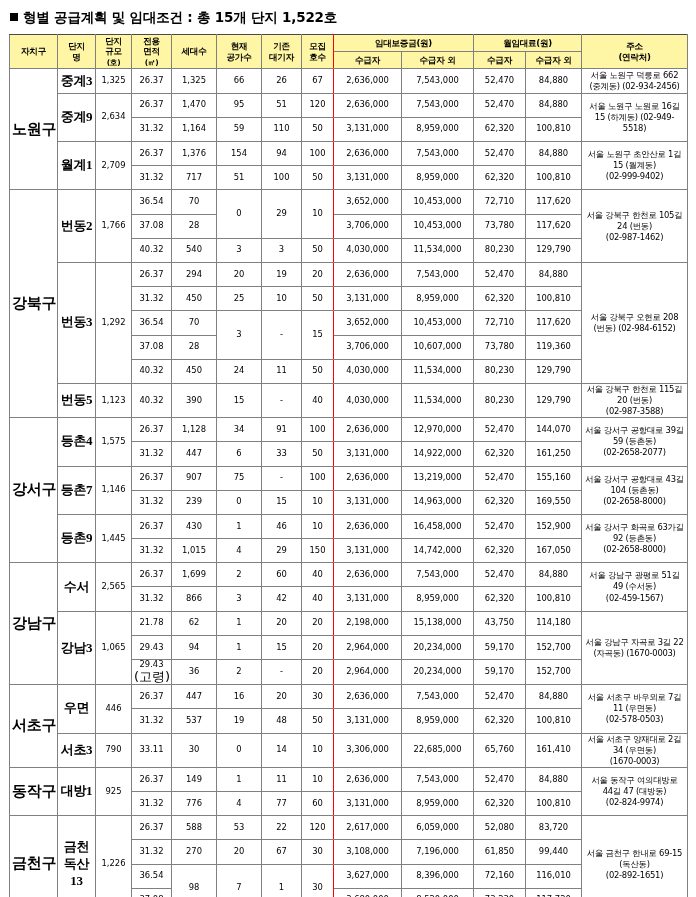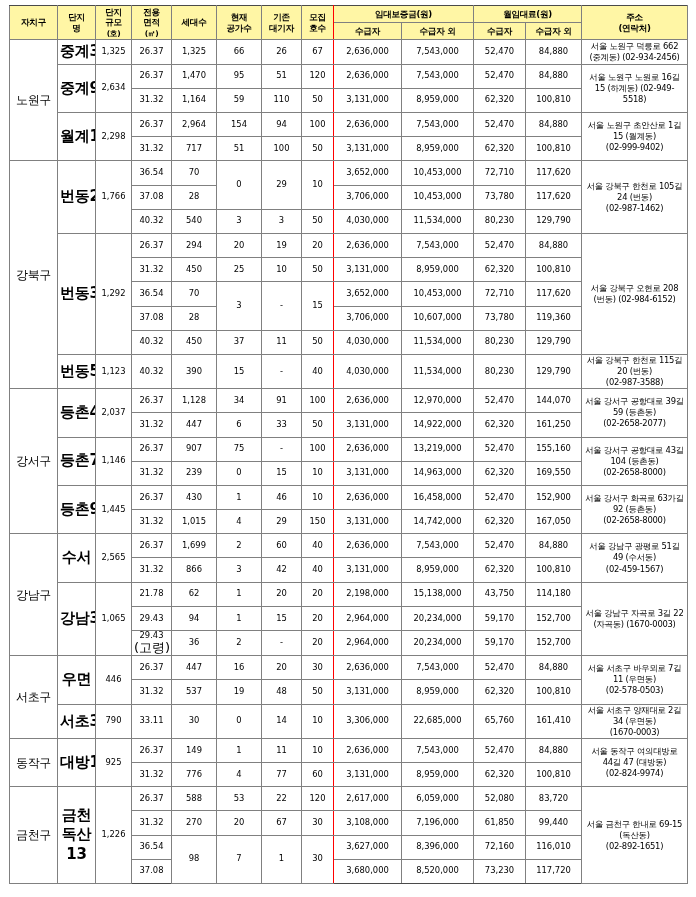--- a/index.html
+++ b/index.html
@@ -84,38 +84,42 @@
   }
 
   .num { font-variant-numeric: tabular-nums; }
   .addr {
     font-size: 8.4px;
     letter-spacing: -0.25px;
     line-height: 1.32;
     padding: 1px 3px;
   }
   .gu {
-    font-weight: normal;
-    font-size: 12px;
-    letter-spacing: -0.3px;
-  }
-  .danji {
     font-weight: bold;
     font-size: 15px;
     letter-spacing: -0.3px;
+  }
+  .danji {
+    font-weight: bold;
+    font-size: 13px;
+    letter-spacing: -0.3px;
     line-height: 1.3;
+    font-family: Liberation Serif, serif;
   }
   .small2 { font-size: 13px; line-height: 1.1; display:block; }
   .unit { font-size: 7.6px; }
 </style>
 </head>
 <body>
 
 <div id="page">
 
+  <div class="page-title">
+    <span class="sq"></span><span>형별 공급계획 및 임대조건 : 총 15개 단지 1,522호</span>
+  </div>
 
   <table class="plan">
     <colgroup>
       <col style="width:48px">
       <col style="width:38px">
       <col style="width:36px">
       <col style="width:40px">
       <col style="width:45px">
       <col style="width:45px">
       <col style="width:40px">
@@ -206,23 +210,23 @@
           <td class="num">59</td>
           <td class="num">110</td>
           <td class="num rec-col">50</td>
           <td class="num">3,131,000</td>
           <td class="num">8,959,000</td>
           <td class="num">62,320</td>
           <td class="num">100,810</td>
         </tr>
         <tr style="height: 24.19px;">
           <td class="danji grp-top" rowspan="2">월계1</td>
-          <td class="num grp-top" rowspan="2">2,298</td>
-          <td class="num grp-top">26.37</td>
-          <td class="num grp-top">2,964</td>
+          <td class="num grp-top" rowspan="2">2,709</td>
+          <td class="num grp-top">26.37</td>
+          <td class="num grp-top">1,376</td>
           <td class="num grp-top">154</td>
           <td class="num grp-top">94</td>
           <td class="num rec-col grp-top">100</td>
           <td class="num grp-top">2,636,000</td>
           <td class="num grp-top">7,543,000</td>
           <td class="num grp-top">52,470</td>
           <td class="num grp-top">84,880</td>
           <td class="addr lastcol grp-top" rowspan="2">서울 노원구 초안산로 1길<br>15 (월계동)<br>(02-999-9402)</td>
         </tr>
         <tr style="height: 24.19px;">
@@ -310,21 +314,21 @@
           <td class="num">37.08</td>
           <td class="num">28</td>
           <td class="num">3,706,000</td>
           <td class="num">10,607,000</td>
           <td class="num">73,780</td>
           <td class="num">119,360</td>
         </tr>
         <tr style="height: 24.19px;">
           <td class="num">40.32</td>
           <td class="num">450</td>
-          <td class="num">37</td>
+          <td class="num">24</td>
           <td class="num">11</td>
           <td class="num rec-col">50</td>
           <td class="num">4,030,000</td>
           <td class="num">11,534,000</td>
           <td class="num">80,230</td>
           <td class="num">129,790</td>
         </tr>
         <tr style="height: 24.19px;">
           <td class="danji grp-top">번동5</td>
           <td class="num grp-top">1,123</td>
@@ -335,21 +339,21 @@
           <td class="num rec-col grp-top">40</td>
           <td class="num grp-top">4,030,000</td>
           <td class="num grp-top">11,534,000</td>
           <td class="num grp-top">80,230</td>
           <td class="num grp-top">129,790</td>
           <td class="addr lastcol grp-top">서울 강북구 한천로 115길<br>20 (번동)<br>(02-987-3588)</td>
         </tr>
         <tr style="height: 24.19px;">
           <td class="gu firstcol grp-top" rowspan="6">강서구</td>
           <td class="danji grp-top" rowspan="2">등촌4</td>
-          <td class="num grp-top" rowspan="2">2,037</td>
+          <td class="num grp-top" rowspan="2">1,575</td>
           <td class="num grp-top">26.37</td>
           <td class="num grp-top">1,128</td>
           <td class="num grp-top">34</td>
           <td class="num grp-top">91</td>
           <td class="num rec-col grp-top">100</td>
           <td class="num grp-top">2,636,000</td>
           <td class="num grp-top">12,970,000</td>
           <td class="num grp-top">52,470</td>
           <td class="num grp-top">144,070</td>
           <td class="addr lastcol grp-top" rowspan="2">서울 강서구 공항대로 39길<br>59 (등촌동)<br>(02-2658-2077)</td>

